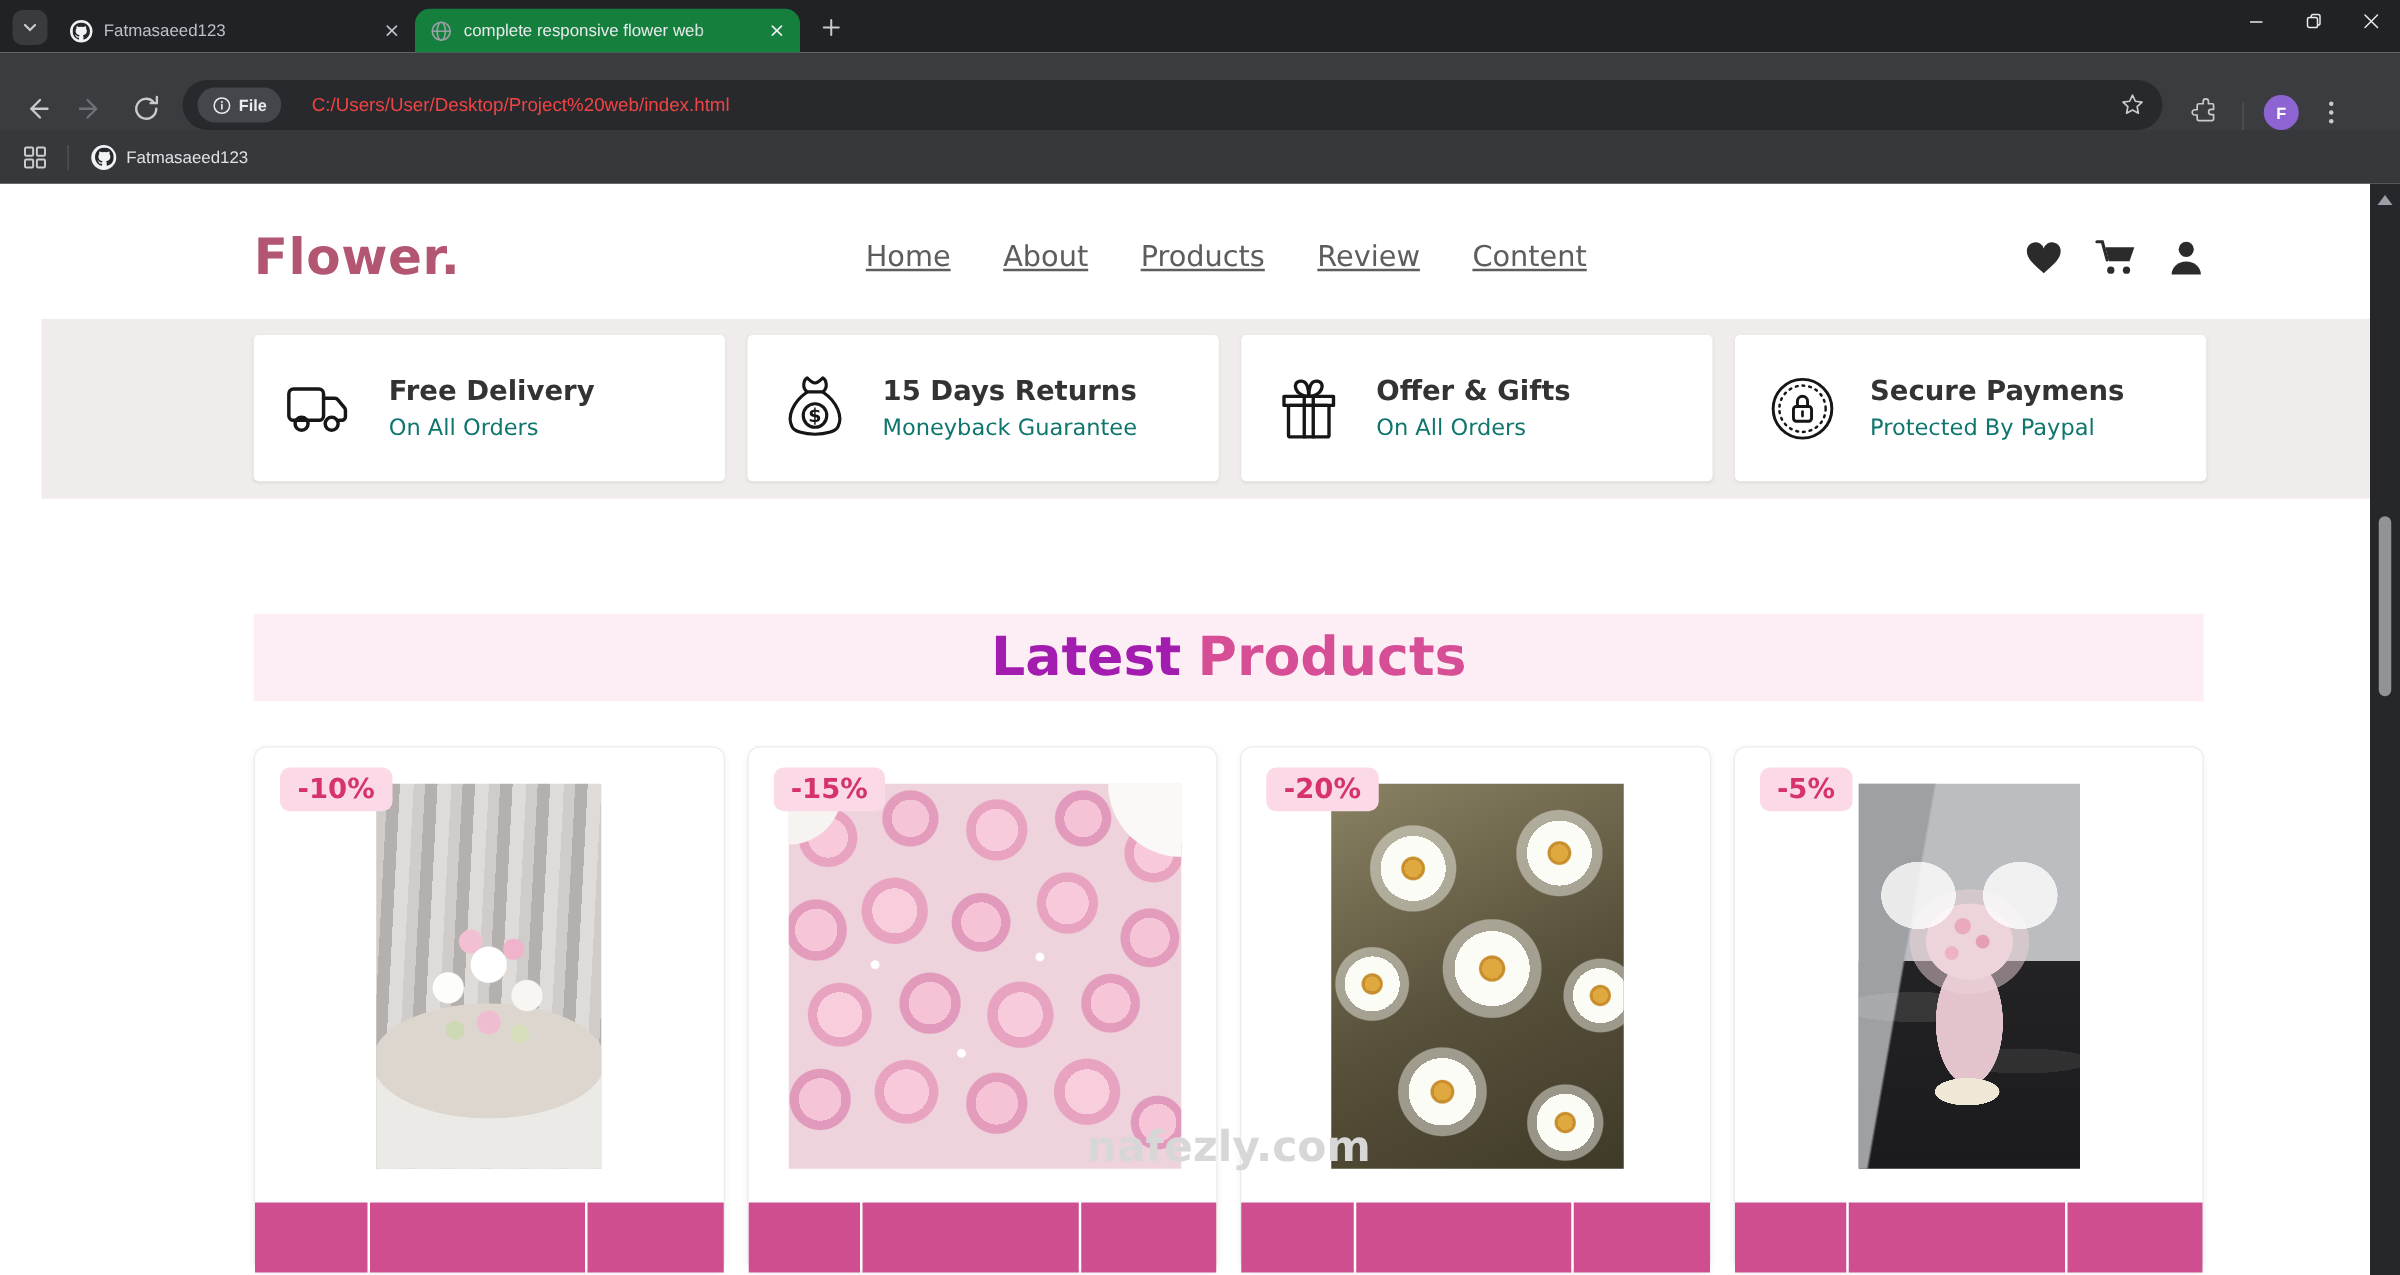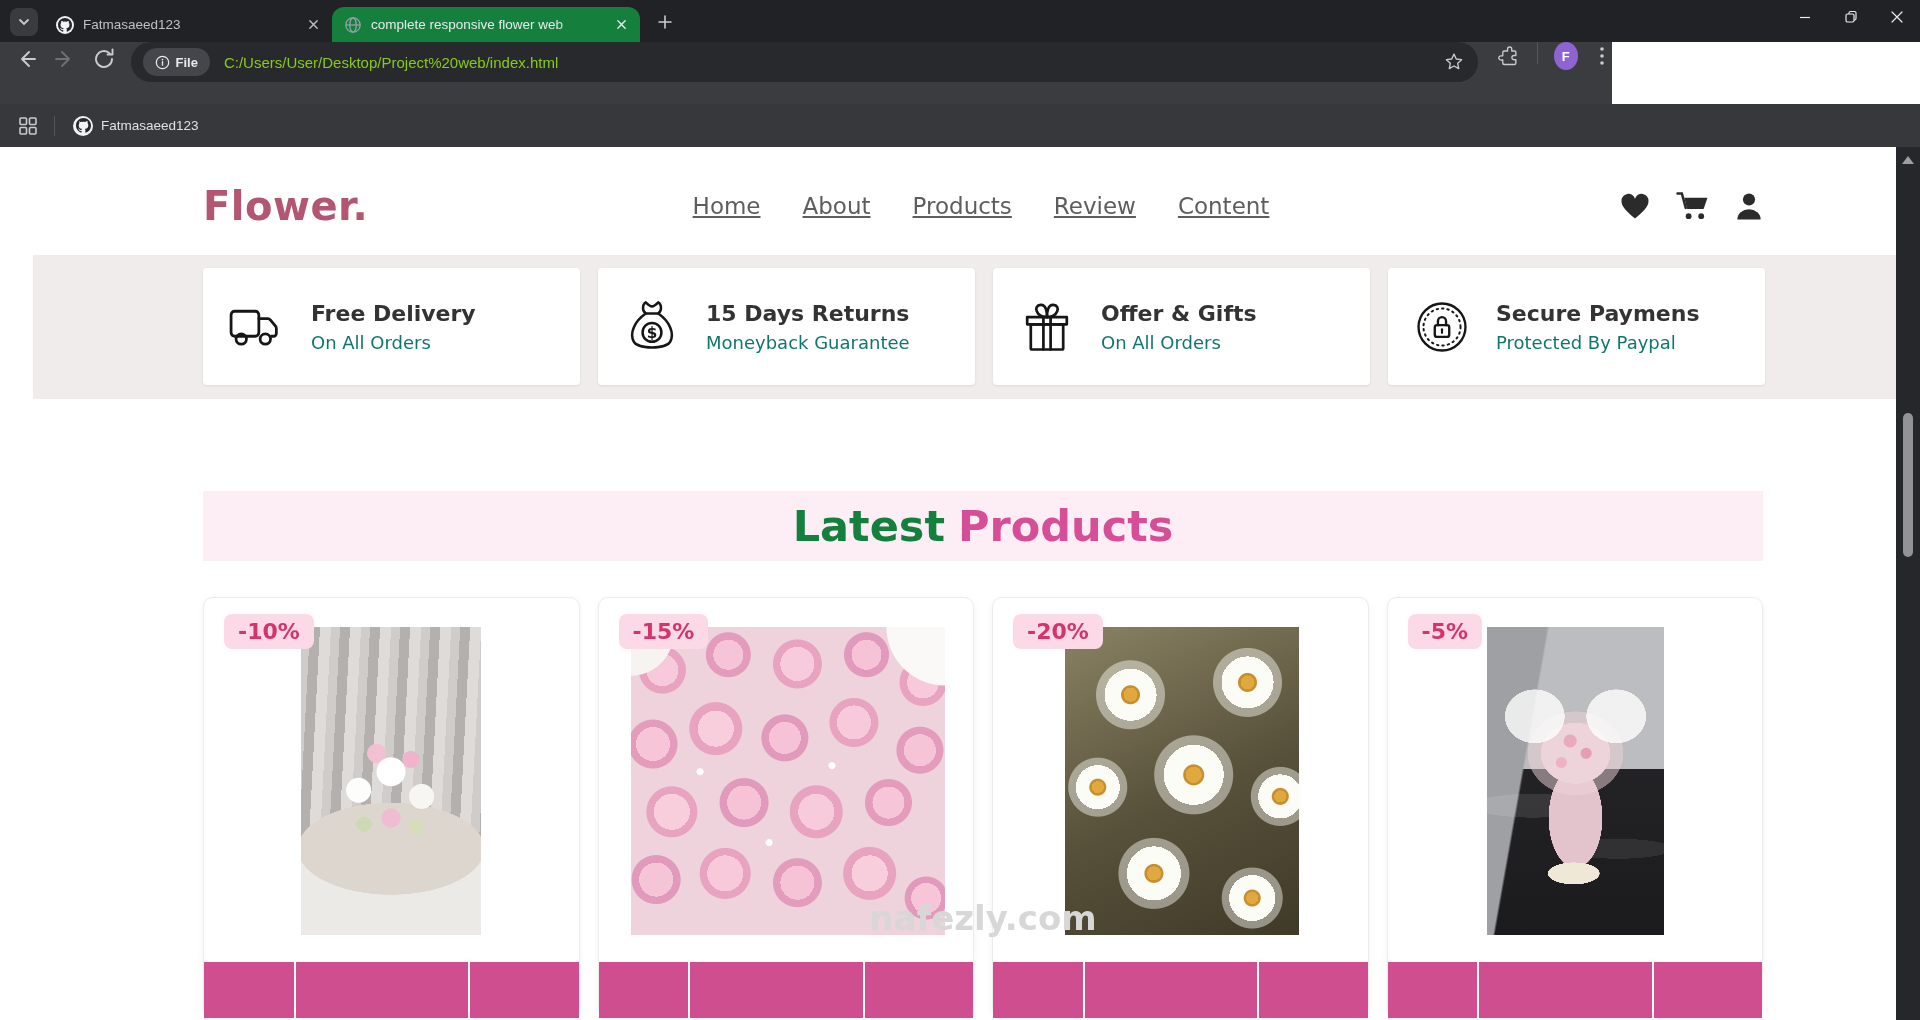--- a/index.html
+++ b/index.html
@@ -14,26 +14,26 @@
   .tab.active { position:absolute; left:332px; width:308px; background:#15803d; border-radius:12px 12px 0 0; color:#e8eaed; }
   .tab .favicon { width:18px; height:18px; flex:0 0 18px; margin-right:9px; }
   .gh-circle { width:18px; height:18px; border-radius:50%; display:flex; align-items:center; justify-content:center; }
   .tab-title { flex:1; white-space:nowrap; overflow:hidden; }
   .tab.active .tab-title { -webkit-mask-image:linear-gradient(90deg,#000 78%,transparent 97%); mask-image:linear-gradient(90deg,#000 78%,transparent 97%); }
   .tab-close { width:18px; height:18px; margin-left:6px; display:flex; align-items:center; justify-content:center; flex:0 0 18px; }
   .newtab { position:absolute; left:652px; top:9px; width:26px; height:26px; display:flex; align-items:center; justify-content:center; }
   .wincontrols { position:absolute; right:0; top:0; height:34px; display:flex; }
   .winbtn { width:46px; height:34px; display:flex; align-items:center; justify-content:center; }
 
-  .toolbar { position:absolute; top:42px; left:0; width:1612px; height:62px; background:#3b3c40; display:flex; align-items:flex-start; }
+  .toolbar { position:absolute; top:42px; left:0; width:1920px; height:62px; background:#3b3c40; display:flex; align-items:flex-end; }
   .navbtn { width:34px; height:34px; border-radius:50%; display:flex; align-items:center; justify-content:center; margin-left:10px; }
   .navbtn:first-child { margin-left:12px; }
   .addressbar { margin-left:12px; width:1584px; height:40px; background:#28292d; border-radius:20px; display:flex; align-items:center; padding:0 12px; }
   .chip { height:28px; background:#45464b; border-radius:14px; display:flex; align-items:center; gap:6px; padding:0 12px; color:#e8eaed; font-size:13px; font-weight:bold; }
-  .url { margin-left:14px; color:#84cc16; font-size:15px; white-space:nowrap; }
+  .url { margin-left:24px; color:#ef4444; font-size:15px; white-space:nowrap; }
   .star { margin-left:auto; width:24px; height:24px; display:flex; align-items:center; justify-content:center; }
   .ext { width:30px; height:30px; margin-left:18px; display:flex; align-items:center; justify-content:center; }
   .tsep { width:1px; height:22px; background:#55565a; margin-left:16px; }
   .avatar { width:28px; height:28px; border-radius:50%; background:#8d64d2; color:#fff; font-size:13px; font-weight:bold; display:flex; align-items:center; justify-content:center; margin-left:16px; }
   .menu3 { width:24px; height:28px; margin-left:14px; display:flex; align-items:center; justify-content:center; }
 
   .bookmarksbar { position:absolute; top:104px; left:0; width:1920px; height:43px; background:#37383c; display:flex; align-items:center; }
   .apps { width:24px; height:24px; margin-left:16px; display:flex; align-items:center; justify-content:center; }
   .bsep { width:1px; height:20px; background:#55565a; margin-left:14px; }
   .bookmark { display:flex; align-items:center; gap:8px; margin-left:18px; color:#dfe1e5; font-size:13.5px; }
@@ -54,21 +54,21 @@
   .hdr-icons { position:absolute; right:166px; top:50%; transform:translateY(-50%); display:flex; gap:26px; align-items:center; }
   .hdr-icons > span { display:flex; }
 
   .features { height:144px; background:#f1ecec; display:flex; gap:18px; padding:13px 67px 0 170px; }
   .fcard { width:377px; height:117px; background:#fff; border-radius:4px; box-shadow:0 1px 3px rgba(0,0,0,.08); display:flex; align-items:center; padding-left:24px; gap:24px; }
   .fcard .ficon { flex:0 0 60px; display:flex; align-items:center; justify-content:center; }
   .ftitle { font-size:22px; font-weight:bold; color:#333; }
   .fsub { font-size:18px; color:#0f766e; margin-top:6px; }
 
   .heading-strip { margin:92px 166px 0 170px; height:70px; background:#fdeef5; display:flex; align-items:center; justify-content:center; font-size:43px; font-weight:bold; }
-  .heading-strip .hl-dark { color:#15803d; }
+  .heading-strip .hl-dark { color:#a21caf; }
   .heading-strip .hl-pink { color:#d64f96; margin-left:13px; }
 
   .products { display:flex; gap:18px; padding:36px 166px 0 170px; align-items:flex-start; }
   .pcard { position:relative; width:377px; height:420px; background:#fff; border:1px solid #ececec; border-radius:10px; box-shadow:0 2px 6px rgba(0,0,0,.06); }
   .badge { position:absolute; top:16px; left:20px; z-index:2; background:#fbd9e7; color:#d6336c; font-size:22px; font-weight:bold; padding:5px 14px; border-radius:8px; }
   .pimg { position:absolute; top:29px; height:308px; }
   .pbar { position:absolute; top:364px; left:0; width:100%; height:56px; display:flex; gap:2px; }
   .pbar div { background:#ce4e90; }
   .pbar .s1 { width:24%; } .pbar .s2 { width:46%; flex:0 0 auto; } .pbar .s3 { flex:1; }
 

